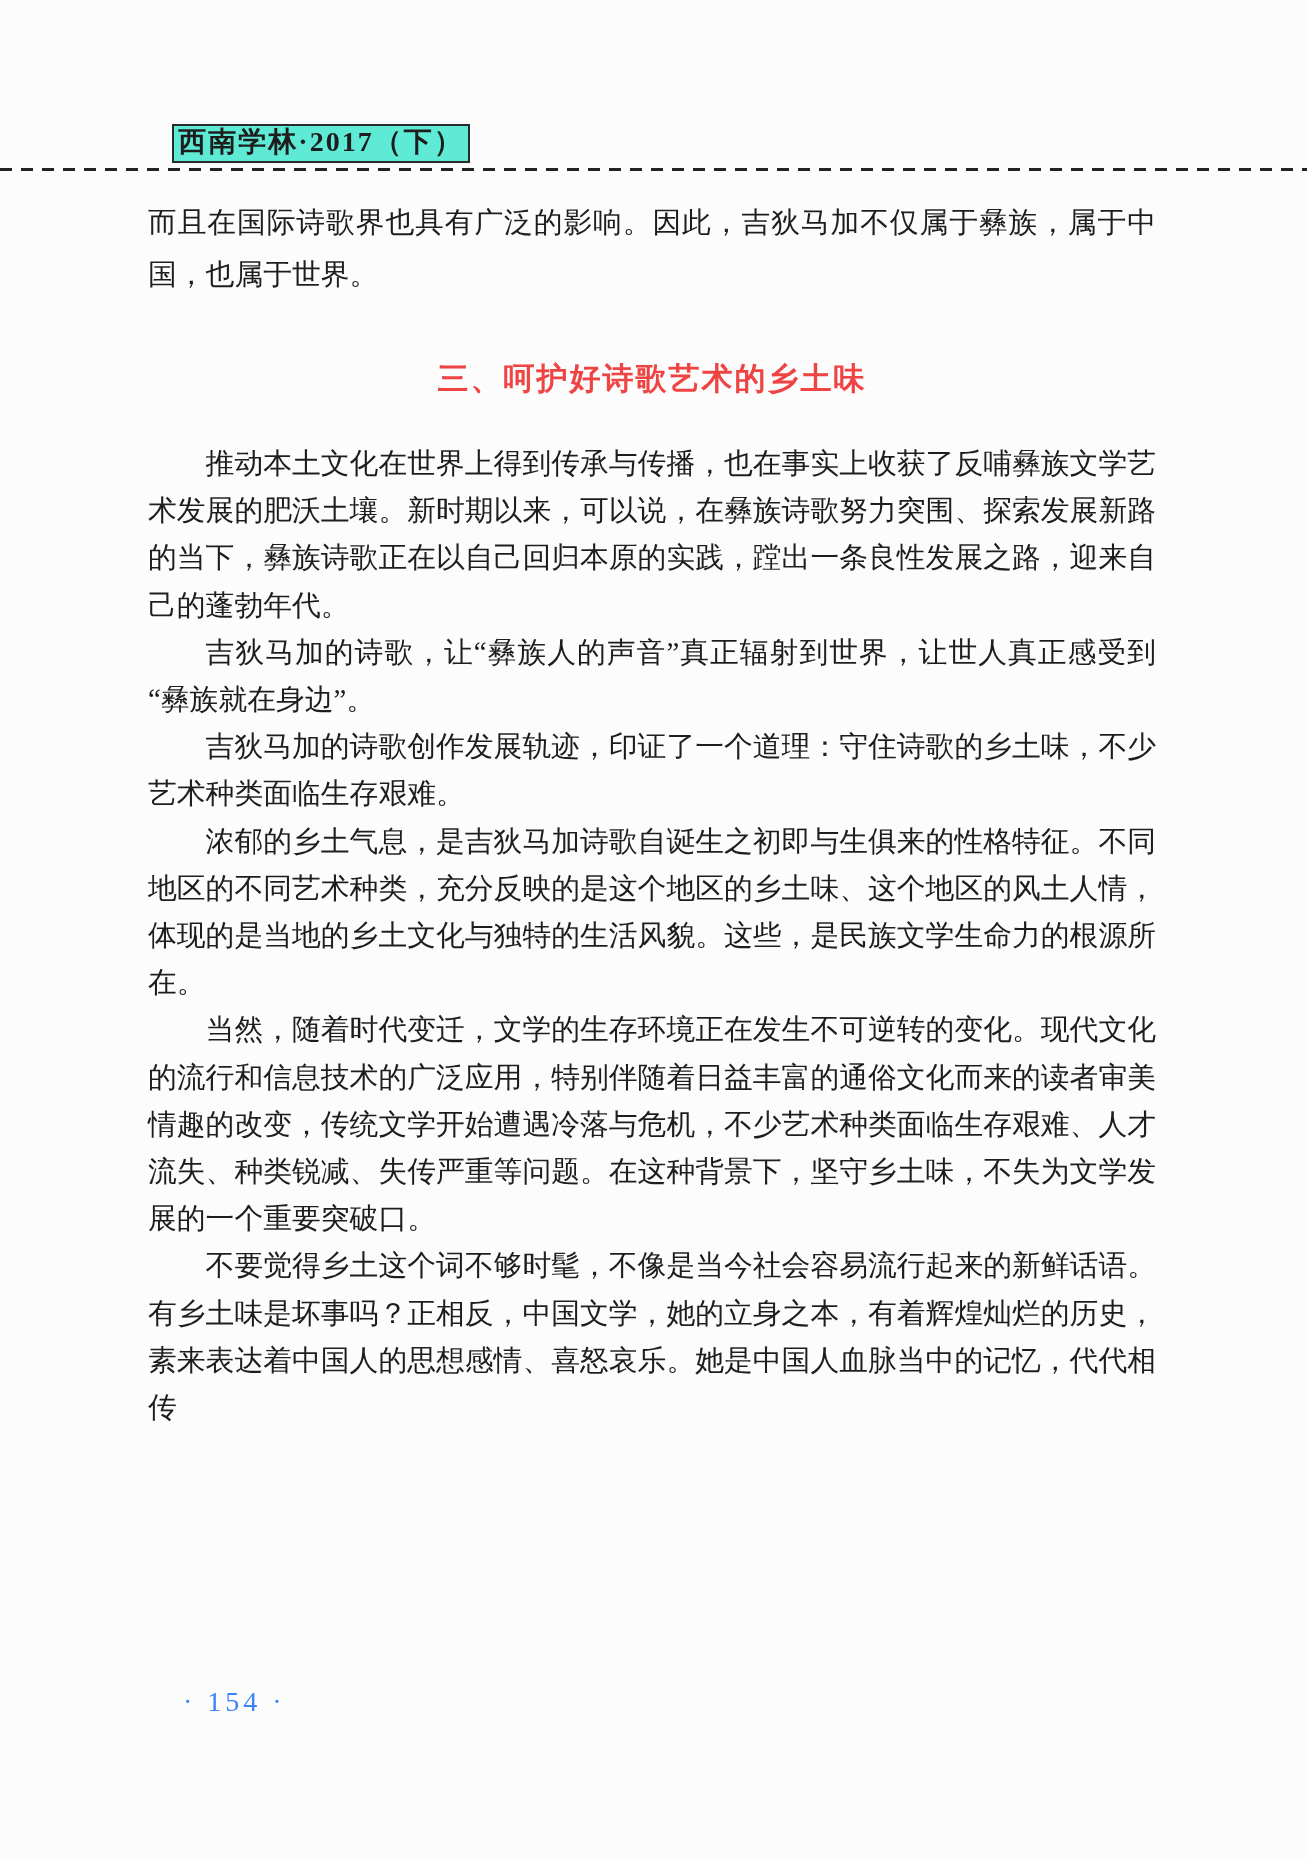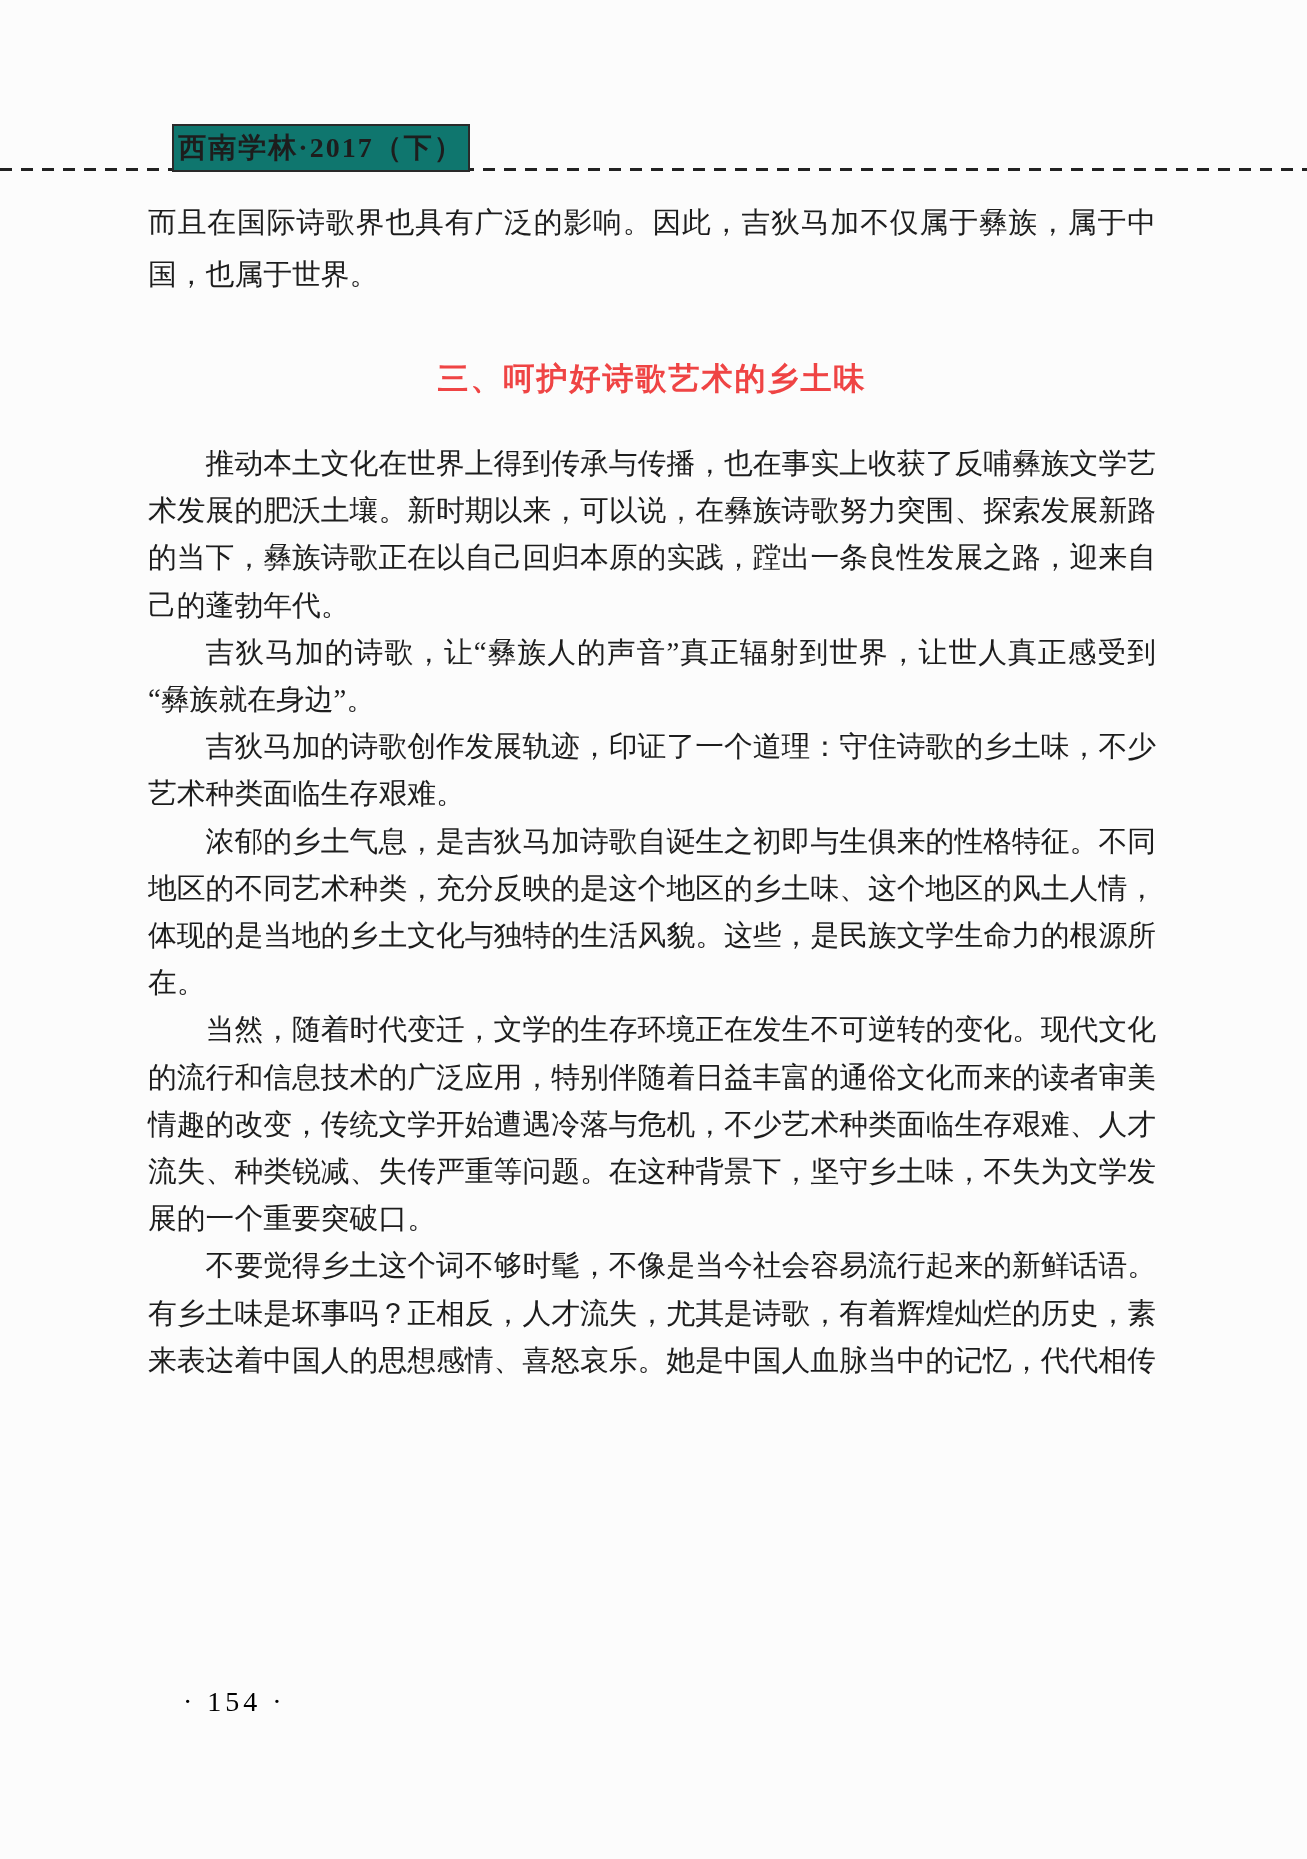--- a/index.html
+++ b/index.html
@@ -20,25 +20,25 @@
   .header-divider{
     position:absolute;
     left:0; top:168px;
     width:1307px; height:3px;
     background:repeating-linear-gradient(90deg,#222 0 12px,transparent 12px 21px);
     z-index:1;
   }
   .header-box{
     position:absolute;
     left:172px; top:124px;
-    width:298px; height:48px;
-    background:#0f766e;
+    width:298px; height:39px;
+    background:#5eead4;
     border:2px solid #2a2a2a;
     box-sizing:border-box;
-    display:flex; align-items:center; justify-content:center;
+    display:flex; align-items:flex-end; justify-content:center;
     z-index:2;
   }
   .header-box .label{
     font-weight:bold;
     font-size:28px;
     letter-spacing:2px;
     white-space:nowrap;
   }
   
   .content{
@@ -69,21 +69,21 @@
     line-height:42px;
     text-align:center;
     letter-spacing:2px;
     color:#ef4444;
   }
   .page-number{
     position:absolute;
     left:183px; top:1686px;
     font-size:28px;
     letter-spacing:4px;
-    color:#000000;
+    color:#3b82f6;
     white-space:nowrap;
   }
 </style>
 </head>
 <body>
 
 <div class="page">
 
   <div class="header-divider"></div>
 
@@ -95,19 +95,19 @@
 
     <p class="continuation">而且在国际诗歌界也具有广泛的影响。因此，吉狄马加不仅属于彝族，属于中国，也属于世界。</p>
 
     <h2 class="section-heading">三、呵护好诗歌艺术的乡土味</h2>
 
     <p class="body-par">推动本土文化在世界上得到传承与传播，也在事实上收获了反哺彝族文学艺术发展的肥沃土壤。新时期以来，可以说，在彝族诗歌努力突围、探索发展新路的当下，彝族诗歌正在以自己回归本原的实践，蹚出一条良性发展之路，迎来自己的蓬勃年代。</p>
     <p class="body-par">吉狄马加的诗歌，让“彝族人的声音”真正辐射到世界，让世人真正感受到“彝族就在身边”。</p>
     <p class="body-par">吉狄马加的诗歌创作发展轨迹，印证了一个道理：守住诗歌的乡土味，不少艺术种类面临生存艰难。</p>
     <p class="body-par">浓郁的乡土气息，是吉狄马加诗歌自诞生之初即与生俱来的性格特征。不同地区的不同艺术种类，充分反映的是这个地区的乡土味、这个地区的风土人情，体现的是当地的乡土文化与独特的生活风貌。这些，是民族文学生命力的根源所在。</p>
     <p class="body-par">当然，随着时代变迁，文学的生存环境正在发生不可逆转的变化。现代文化的流行和信息技术的广泛应用，特别伴随着日益丰富的通俗文化而来的读者审美情趣的改变，传统文学开始遭遇冷落与危机，不少艺术种类面临生存艰难、人才流失、种类锐减、失传严重等问题。在这种背景下，坚守乡土味，不失为文学发展的一个重要突破口。</p>
-    <p class="body-par">不要觉得乡土这个词不够时髦，不像是当今社会容易流行起来的新鲜话语。有乡土味是坏事吗？正相反，人才流失，尤其是诗歌，有着辉煌灿烂的历史，素来表达着中国人的思想感情、喜怒哀乐。她是中国人血脉当中的记忆，代代相传</p>
+    <p class="body-par">不要觉得乡土这个词不够时髦，不像是当今社会容易流行起来的新鲜话语。有乡土味是坏事吗？正相反，中国文学，她的立身之本，有着辉煌灿烂的历史，素来表达着中国人的思想感情、喜怒哀乐。她是中国人血脉当中的记忆，代代相传</p>
 
   </div>
 
   <div class="page-number">· 154 ·</div>
 
 </div>
 
 </body></html>

